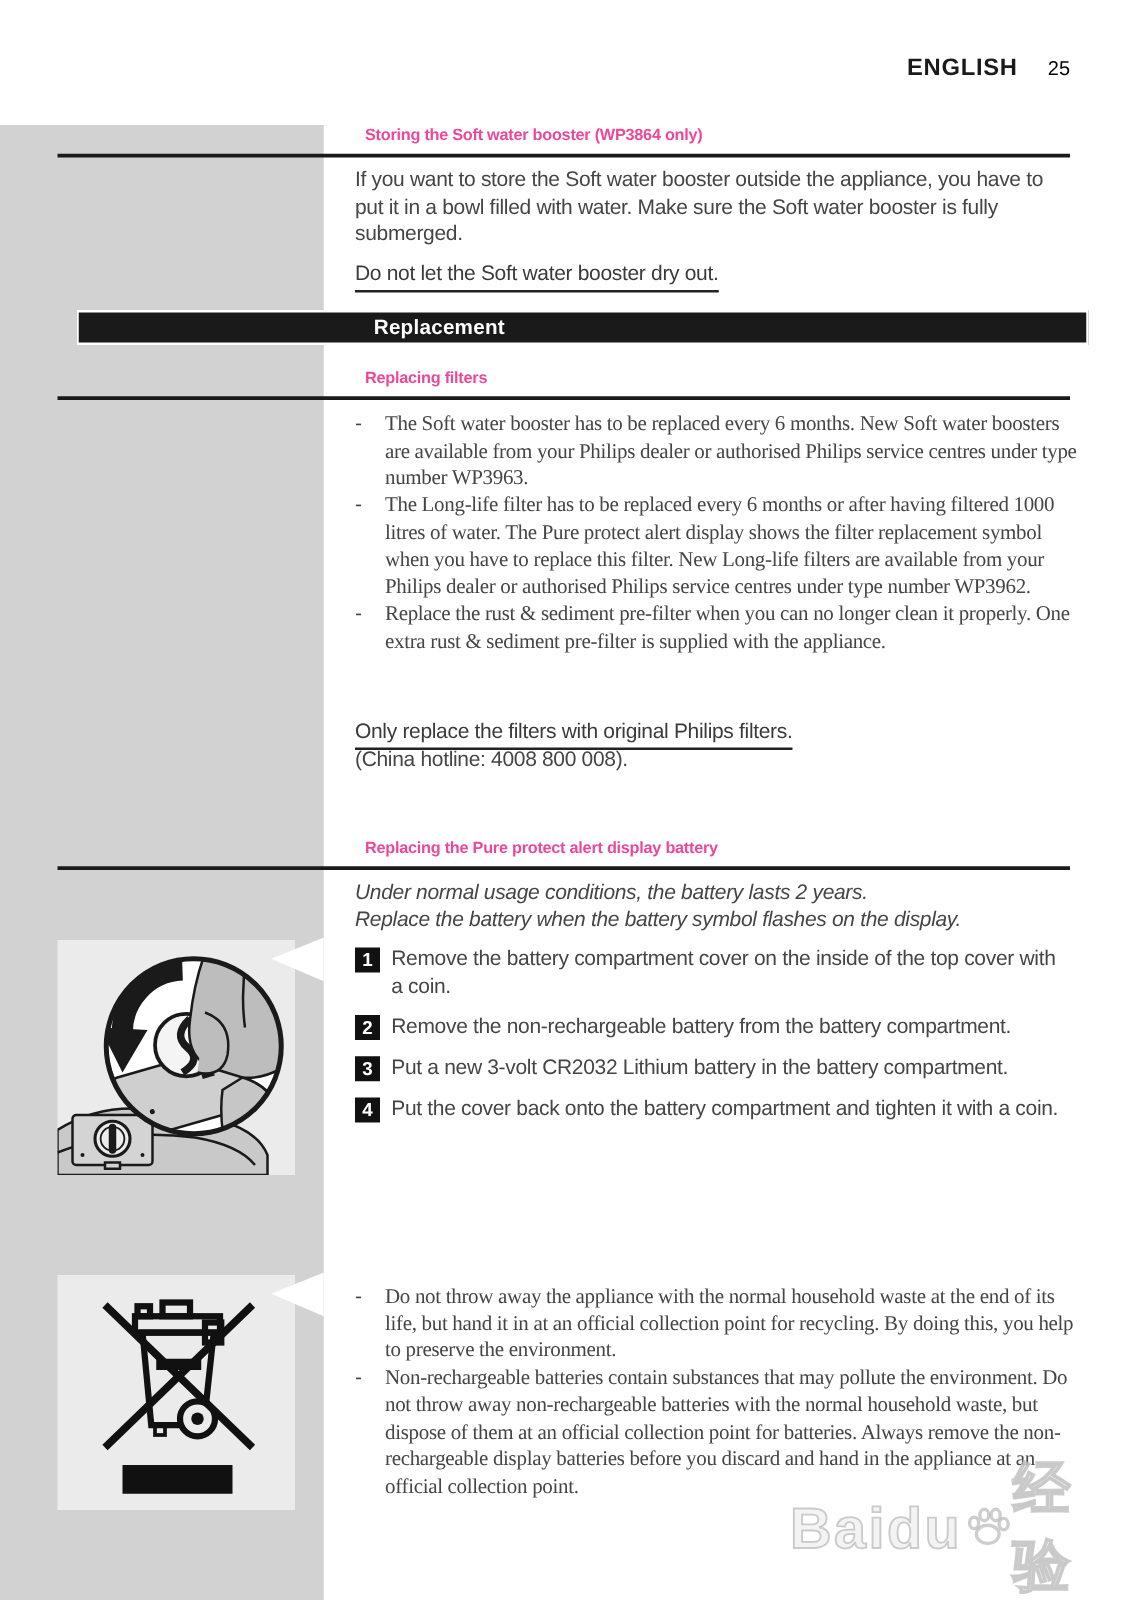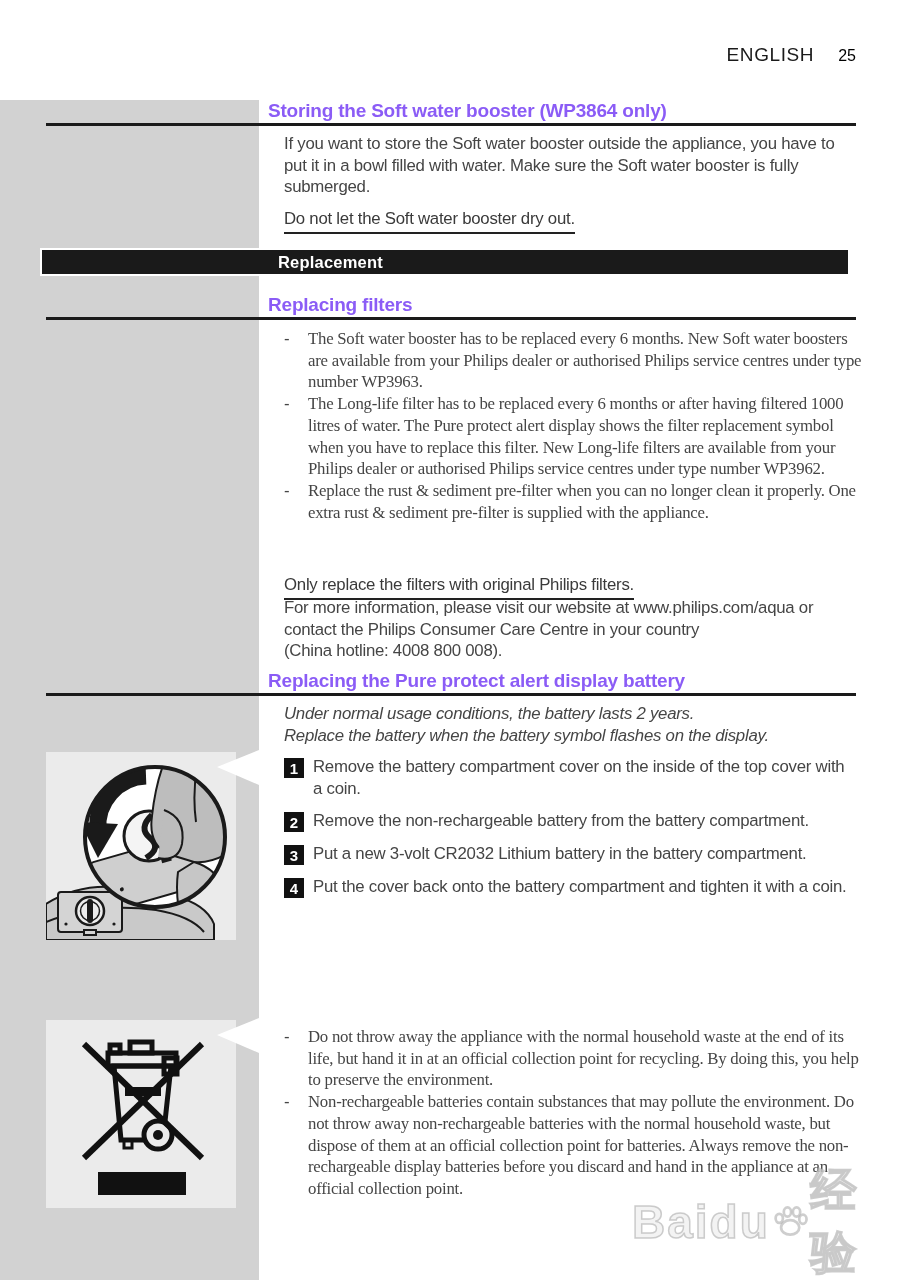--- a/index.html
+++ b/index.html
@@ -1,29 +1,29 @@
 <!DOCTYPE html>
 <html><head>
 <meta charset="utf-8">
 <style>
   html,body{margin:0;padding:0;background:#fff;}
   .page{position:relative;width:902px;height:1280px;background:#ffffff;overflow:hidden;
         font-family:"Liberation Sans",sans-serif;color:#454545;}
   .sidebar{position:absolute;left:0;top:100px;width:259px;height:1180px;background:#d2d2d2;}
 
   .hdr{position:absolute;top:44px;right:46px;display:flex;align-items:baseline;gap:24px;}
-  .hdr .lang{font-size:19px;font-weight:normal;color:#1a1a1a;letter-spacing:.6px;}
+  .hdr .lang{font-size:19px;font-weight:bold;color:#1a1a1a;letter-spacing:.6px;}
   .hdr .pn{font-size:16px;color:#000000;}
 
   .rule{position:absolute;left:46px;width:810px;height:3px;background:#1a1a1a;}
-  .h2{position:absolute;left:268px;width:572px;font-size:19px;font-weight:bold;color:#8b5cf6;letter-spacing:-.2px;}
+  .h2{position:absolute;left:292px;width:572px;font-size:13px;font-weight:bold;color:#ec4899;letter-spacing:-.2px;}
   .para{position:absolute;left:284px;width:572px;font-size:16.8px;line-height:21.7px;letter-spacing:-.25px;}
   .uline{display:inline-block;border-bottom:2.5px solid #222;padding-bottom:2px;color:#3a3a3a;}
 
-  .banner{position:absolute;left:40px;width:810px;height:28px;background:#1a1a1a;border:2px solid #fff;
+  .banner{position:absolute;left:61px;width:810px;height:28px;background:#1a1a1a;border:2px solid #fff;
           box-sizing:border-box;display:flex;align-items:center;}
   .banner span{padding-left:236px;color:#fff;font-weight:bold;font-size:16.5px;letter-spacing:.2px;}
 
   .blist{position:absolute;left:284px;width:578px;}
   .bi{display:flex;font-size:16.8px;line-height:21.7px;letter-spacing:-.25px;}
   .bi .mk{width:24px;flex:none;}
   .bi .bt{flex:1;font-family:Liberation Serif, serif;}
 
   .steps{position:absolute;left:284px;width:578px;}
   .step{display:flex;margin-bottom:11px;}
@@ -77,21 +77,20 @@
     <div class="bi">
       <span class="mk">-</span>
       <span class="bt">Replace the rust &amp; sediment pre-filter when you can no longer clean it properly. One extra rust &amp; sediment pre-filter is supplied with the appliance.</span>
     </div>
   </div>
 
   <div class="para" style="top:574px;">
     <span class="uline">Only replace the filters with original Philips filters.</span>
   </div>
   <div class="para" style="top:597px;">
-    <div>For more information, please visit our website at www.philips.com/aqua or contact the Philips Consumer Care Centre in your country</div>
     <div>(China hotline: 4008 800 008).</div>
   </div>
 
   <div class="h2" style="top:670px;">Replacing the Pure protect alert display battery</div>
   <div class="rule" style="top:693px;"></div>
   <div class="para" style="top:703px;font-style:italic;">
     <div>Under normal usage conditions, the battery lasts 2 years.</div>
     <div>Replace the battery when the battery symbol flashes on the display.</div>
   </div>
 

